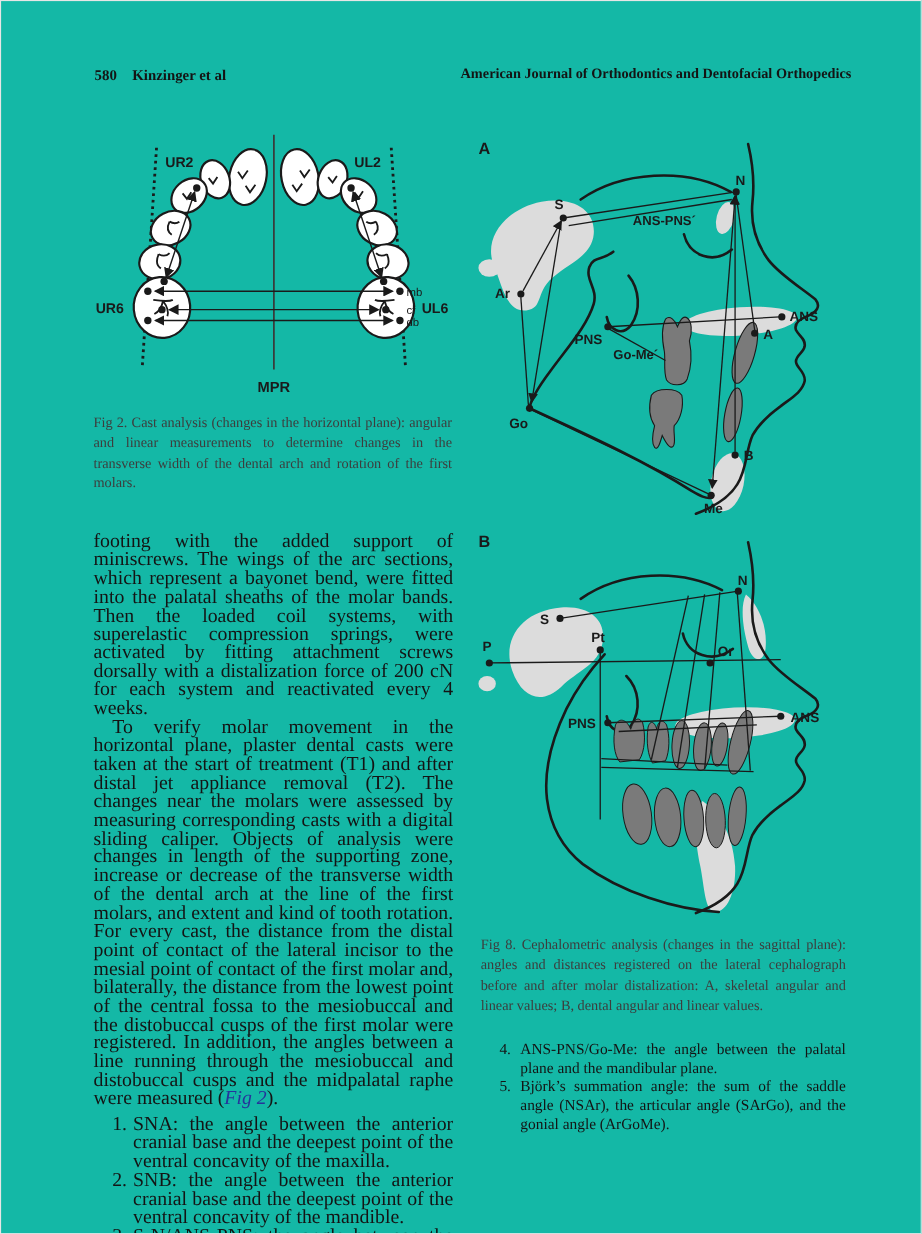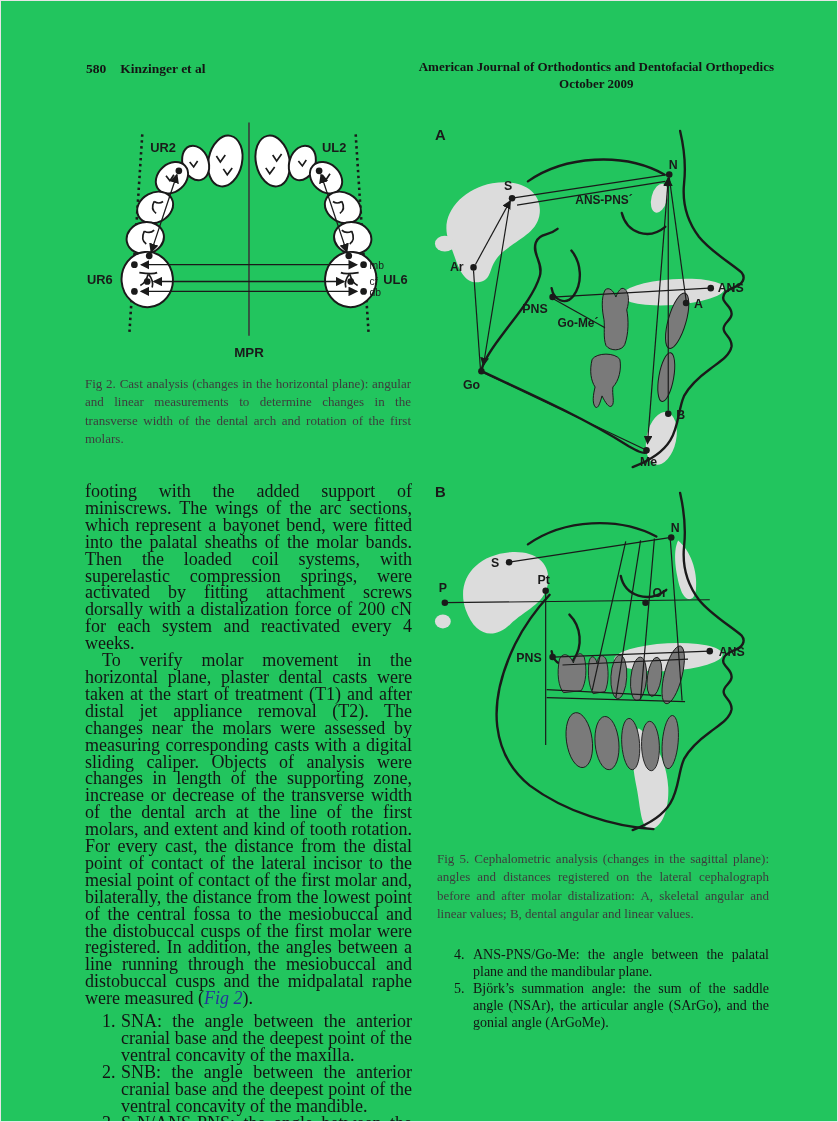--- a/index.html
+++ b/index.html
@@ -1,16 +1,16 @@
 <!DOCTYPE html>
 <html><head>
 <meta charset="utf-8">
 <style>
   html,body{margin:0;padding:0;background:#ffffff;}
-  .page{position:relative;width:838px;height:1122px;background:#22c55e;border:1px solid #e6e6e6;box-sizing:border-box;
+  .page{position:relative;width:838px;height:1122px;background:#14b8a6;border:1px solid #e6e6e6;box-sizing:border-box;
         font-family:"Liberation Serif",serif;color:#141414;overflow:hidden;}
   
   .hdr-left{position:absolute;left:85px;top:60px;font-weight:bold;font-size:13.5px;}
   .hdr-left .pgnum{margin-right:14px;}
   .hdr-right{position:absolute;right:63px;top:58px;text-align:center;font-weight:bold;font-size:13px;line-height:16.5px;}
   
   .fig2-wrap{position:absolute;left:84px;top:112px;width:326px;height:258px;text-align:right;}
   .fig3a-wrap{position:absolute;left:430px;top:120px;width:346px;height:358px;}
   .fig3b-wrap{position:absolute;left:430px;top:480px;width:346px;height:366px;}
   svg{display:block;}
@@ -34,21 +34,20 @@
 </head>
 <body>
 
 <div class="page">
 
   <div class="hdr-left">
     <span class="pgnum">580</span><span>Kinzinger et al</span>
   </div>
   <div class="hdr-right">
     <div>American Journal of Orthodontics and Dentofacial Orthopedics</div>
-    <div>October 2009</div>
   </div>
 
   <div class="fig2-wrap">
     <svg width="326" height="258" viewBox="0 0 330 258">
       <defs>
         <marker id="ah" viewBox="0 0 10 10" refX="8.5" refY="5" markerWidth="7.5" markerHeight="7.5" orient="auto-start-reverse">
           <path d="M0,0 L10,5 L0,10 Z" fill="#1a1a1a"></path>
         </marker>
       </defs>
 
@@ -253,21 +252,21 @@
         <text x="247" y="51" font-size="12.5" text-anchor="middle">N</text>
         <text x="12" y="112" font-size="12.5" text-anchor="middle">P</text>
         <text x="114" y="104" font-size="12.5" text-anchor="middle">Pt</text>
         <text x="224" y="117" font-size="12.5">Or</text>
         <text x="112" y="183" font-size="12.5" text-anchor="end">PNS</text>
         <text x="291" y="177" font-size="12.5">ANS</text>
       </g>
     </svg>
   </div>
 
-  <div class="caption" id="cap3">Fig 5. Cephalometric analysis (changes in the sagittal plane): angles and distances registered on the lateral cephalograph before and after molar distalization: A, skeletal angular and linear values; B, dental angular and linear values.</div>
+  <div class="caption" id="cap3">Fig 8. Cephalometric analysis (changes in the sagittal plane): angles and distances registered on the lateral cephalograph before and after molar distalization: A, skeletal angular and linear values; B, dental angular and linear values.</div>
 
   <div class="colL">
     <p class="body-p">footing with the added support of miniscrews. The wings of the arc sections, which represent a bayonet bend, were fitted into the palatal sheaths of the molar bands. Then the loaded coil systems, with superelastic compression springs, were activated by fitting attachment screws dorsally with a distalization force of 200 cN for each system and reactivated every 4 weeks.</p>
     <p class="body-p ind"><span>To verify molar movement in the horizontal plane, plaster dental casts were taken at the start of treatment (T1) and after distal jet appliance removal (T2). The changes near the molars were assessed by measuring corresponding casts with a digital sliding caliper. Objects of analysis were changes in length of the supporting zone, increase or decrease of the transverse width of the dental arch at the line of the first molars, and extent and kind of tooth rotation. For every cast, the distance from the distal point of contact of the lateral incisor to the mesial point of contact of the first molar and, bilaterally, the distance from the lowest point of the central fossa to the mesiobuccal and the distobuccal cusps of the first molar were registered. In addition, the angles between a line running through the mesiobuccal and distobuccal cusps and the midpalatal raphe were measured (</span><a class="figlink">Fig 2</a><span>).</span></p>
     <div class="list">
       <div class="li">
         <span class="num">1.</span>
         <span class="txt">SNA: the angle between the anterior cranial base and the deepest point of the ventral concavity of the maxilla.</span>
       </div>
       <div class="li">

